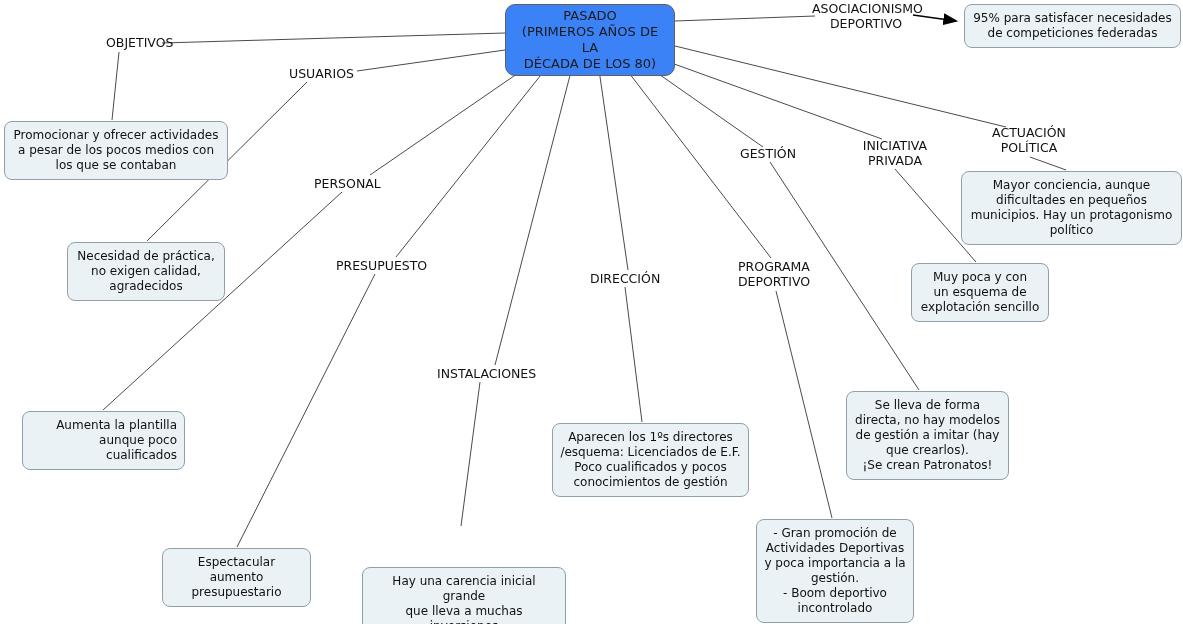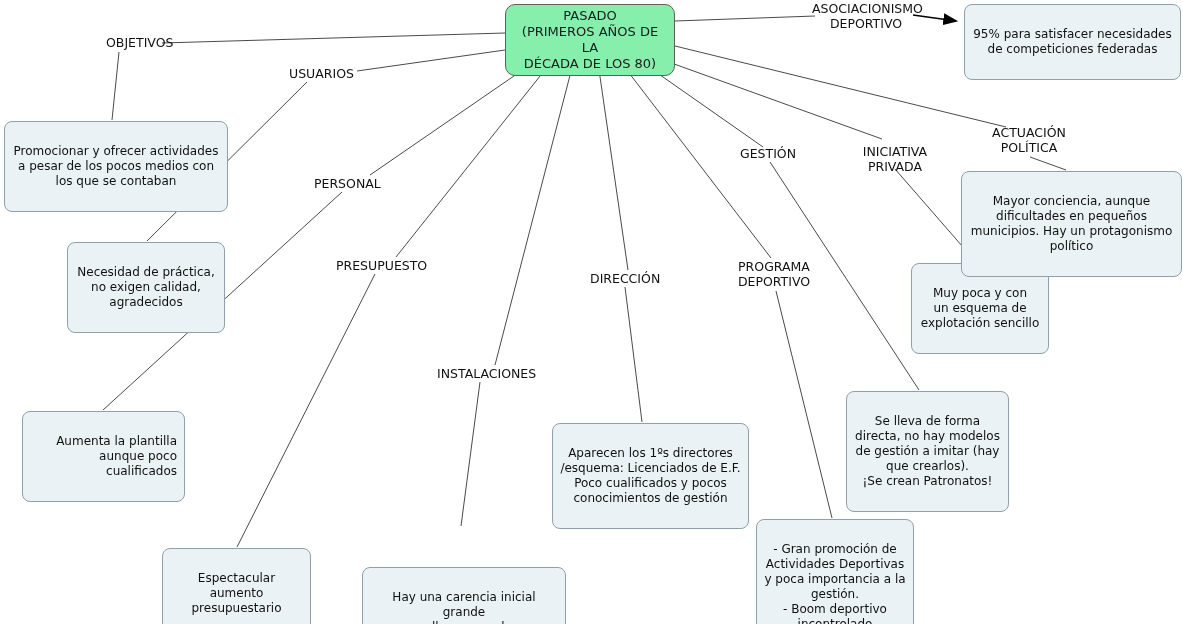--- a/index.html
+++ b/index.html
@@ -14,21 +14,21 @@
   .svg-layer {
     position: absolute;
     left: 0; top: 0;
     width: 1183px; height: 624px;
   }
   .root-node {
     position: absolute;
     left: 505px; top: 4px;
     width: 170px; min-height: 52px;
     box-sizing: border-box;
-    background: #86efac;
+    background: #3b82f6;
     border: 1px solid #5f5f5f;
     border-radius: 10px;
     display: flex;
     align-items: center;
     justify-content: center;
     text-align: center;
     font-size: 13px;
     line-height: 16px;
     color: #1a1a1a;
     white-space: pre-line;
@@ -49,32 +49,32 @@
     border: 1px solid #90a0aa;
     border-radius: 8px;
     display: flex;
     align-items: center;
     justify-content: center;
     text-align: center;
     font-size: 12px;
     line-height: 15px;
     color: #111111;
     white-space: pre-line;
-    padding: 22px 7px;
+    padding: 6px 7px;
   }
   
   .lbl-objetivos      { left: 106px;  top: 35px; }
   .lbl-usuarios       { left: 289px; top: 66px; }
   .lbl-personal       { left: 314px; top: 176px; }
   .lbl-presupuesto    { left: 336px; top: 258px; }
   .lbl-instalaciones  { left: 437px; top: 366px; }
   .lbl-direccion      { left: 590px; top: 271px; }
   .lbl-gestion        { left: 740px; top: 146px; }
   .lbl-programa       { left: 733px; top: 259px; width: 82px; }
-  .lbl-iniciativa     { left: 855px; top: 138px; width: 80px; margin-top: 6px; }
+  .lbl-iniciativa     { left: 855px; top: 138px; width: 80px; }
   .lbl-actuacion      { left: 985px; top: 125px; width: 88px; }
   .lbl-asociacionismo { left: 812px; top: 1px;   width: 108px; }
   
   .leaf-objetivos      { left: 4px;   top: 121px; width: 224px; min-height: 58px; }
   .leaf-usuarios       { left: 67px;  top: 242px; width: 158px; min-height: 56px; }
   .leaf-personal       { left: 22px;  top: 411px; width: 163px; min-height: 48px; text-align: right; }
   .leaf-presupuesto    { left: 162px; top: 548px; width: 149px; min-height: 42px; }
   .leaf-instalaciones  { left: 362px; top: 527px; width: 204px; min-height: 43px; margin-top: 40px; }
   .leaf-direccion      { left: 552px; top: 423px; width: 197px; min-height: 74px; }
   .leaf-gestion        { left: 846px; top: 391px; width: 163px; min-height: 89px; }

